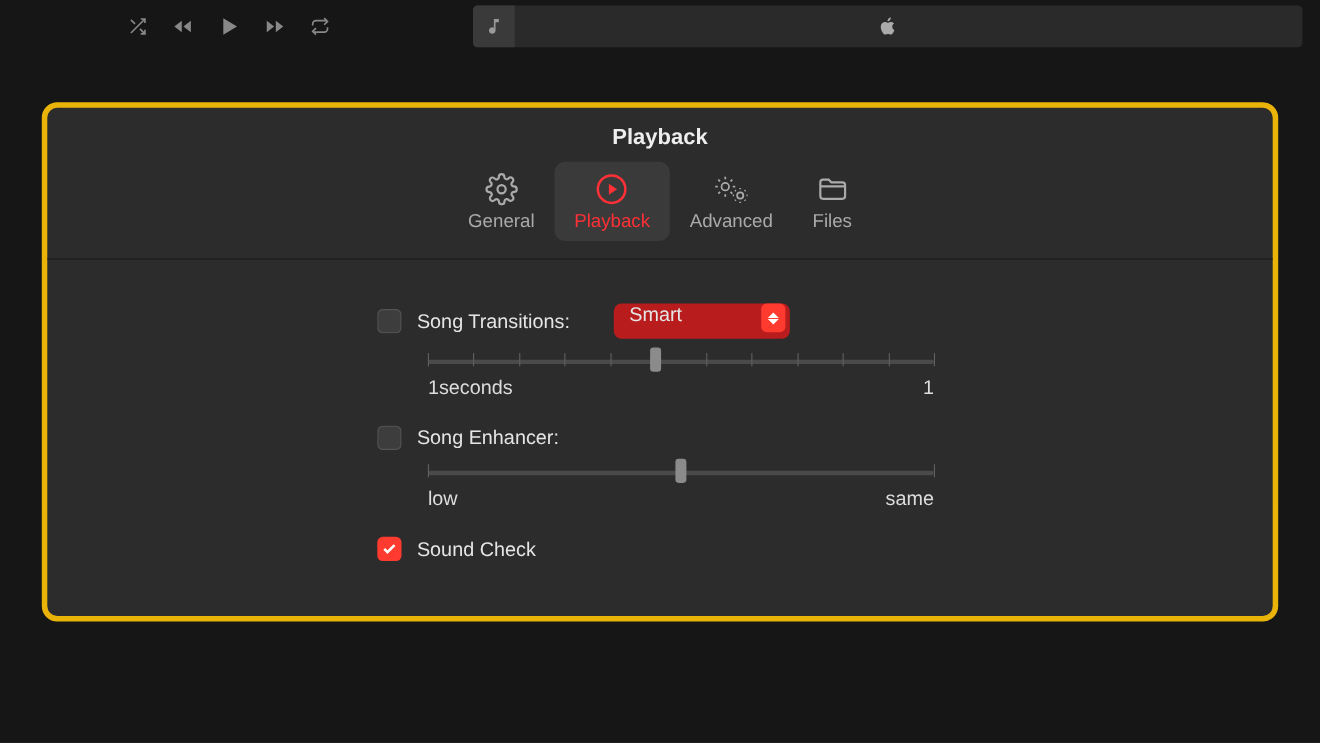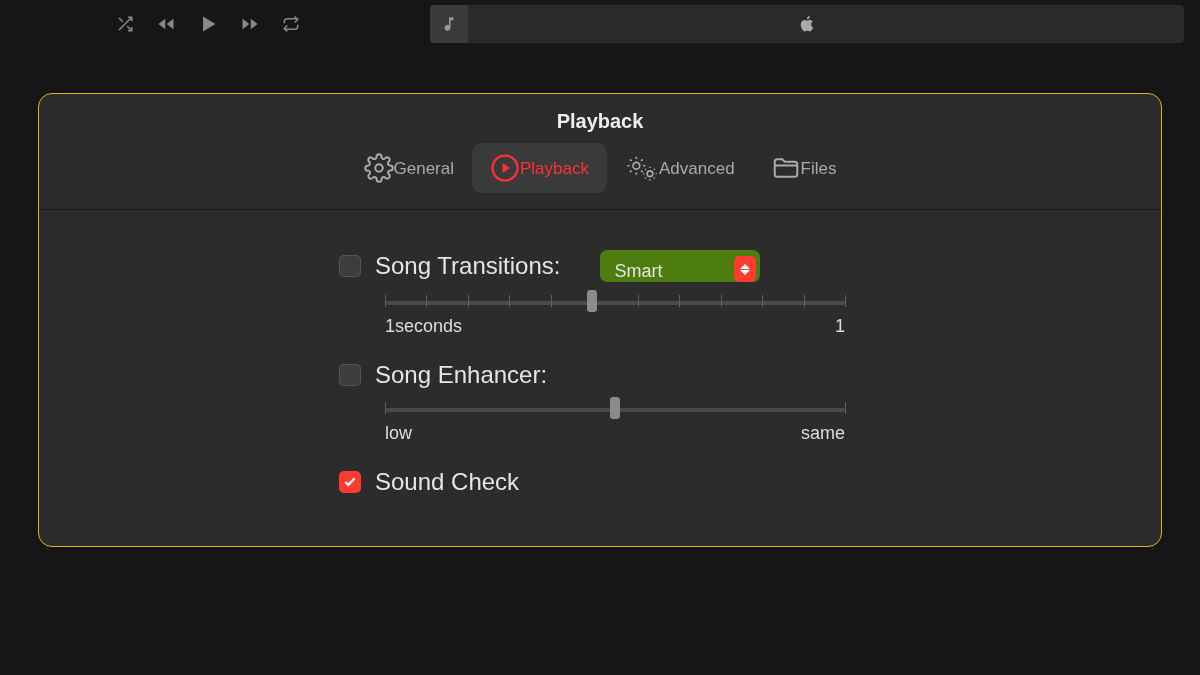--- a/index.html
+++ b/index.html
@@ -45,41 +45,41 @@
     .lcd-apple {
       position: absolute;
       left: 50%;
       transform: translateX(-50%);
       color: #aaa;
       display:flex; align-items:center;
     }
     .panel {
       margin: 45px 38px 0;
       background: #2c2c2c;
-      border: 1px solid #eab308;
+      border: 5px solid #eab308;
       border-radius: 14px;
       padding-bottom: 40px;
     }
     .panel-title {
       text-align: center;
       font-size: 20px;
       font-weight: 600;
       color: #eee;
       padding: 16px 0 10px;
     }
     .tabbar {
       display: flex;
       justify-content: center;
       gap: 0;
       padding-bottom: 16px;
       border-bottom: 1px solid #1a1a1a;
     }
     .tab {
       display: flex;
-      flex-direction: row;
+      flex-direction: column;
       align-items: center;
       padding: 8px 18px;
       border-radius: 10px;
       color: #aaa;
       cursor: pointer;
     }
     .tab .ticon { height: 34px; display:flex; align-items:center; justify-content:center; }
     .tab .tlabel { font-size: 17px; margin-top: 2px; }
     .tab.active { background: #3a3a3a; color: #ff3036; }
     .settings {
@@ -94,27 +94,27 @@
       margin-right: 14px;
       display:flex; align-items:center; justify-content:center;
     }
     .checkbox.checked {
       background: #ff3b30;
       box-shadow: none;
     }
     .checkbox.checked svg { display:block; }
     .checkbox svg { display:none; }
     .setting-label {
-      font-size: 24px;
+      font-size: 18px;
       color: #e5e5e5;
     }
     .dropdown {
       display: flex;
-      align-items: flex-end;
-      background: #4d7c0f;
+      align-items: flex-start;
+      background: #b91c1c;
       border-radius: 7px;
       height: 32px;
       min-width: 160px;
       margin-left: 40px;
       padding: 0 4px 0 14px;
       font-size: 18px;
       color: #e5e5e5;
     }
     .dropdown .dd-text { flex: 1; }
     .stepper {

